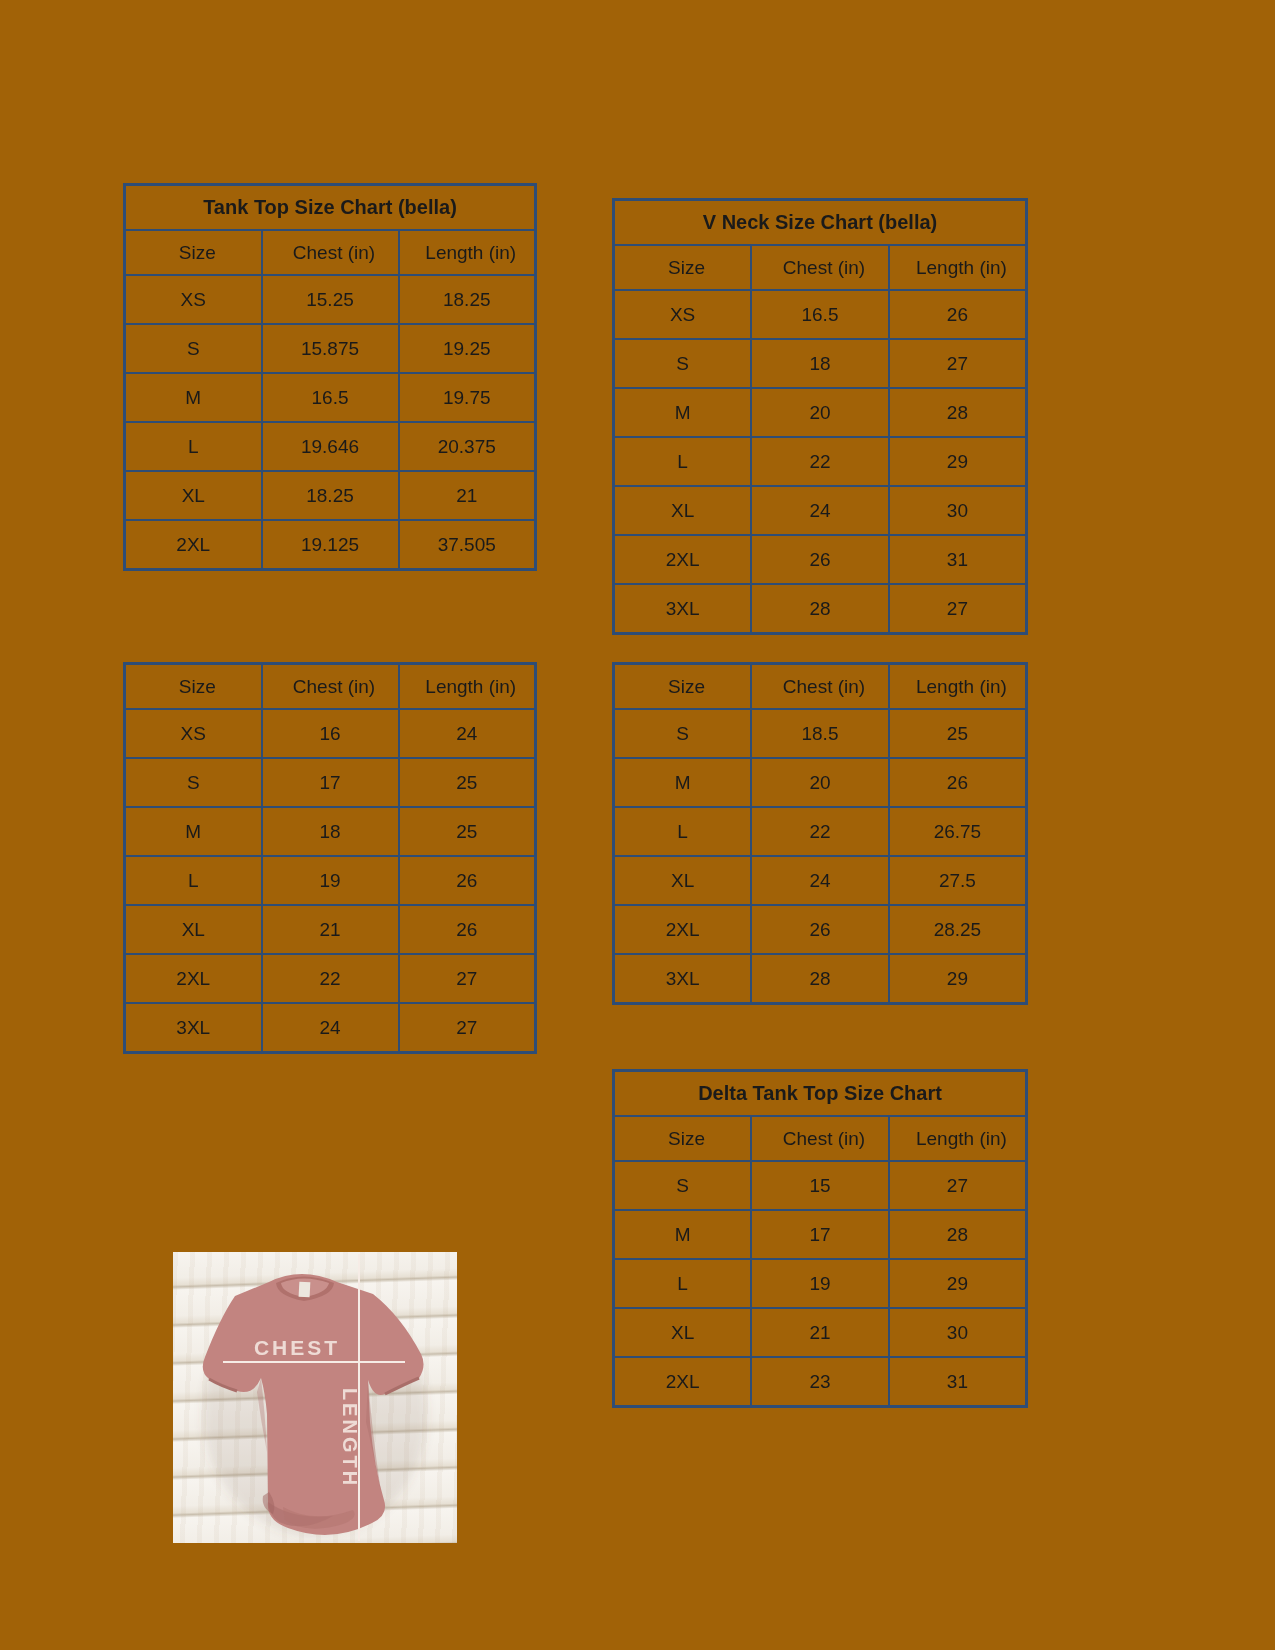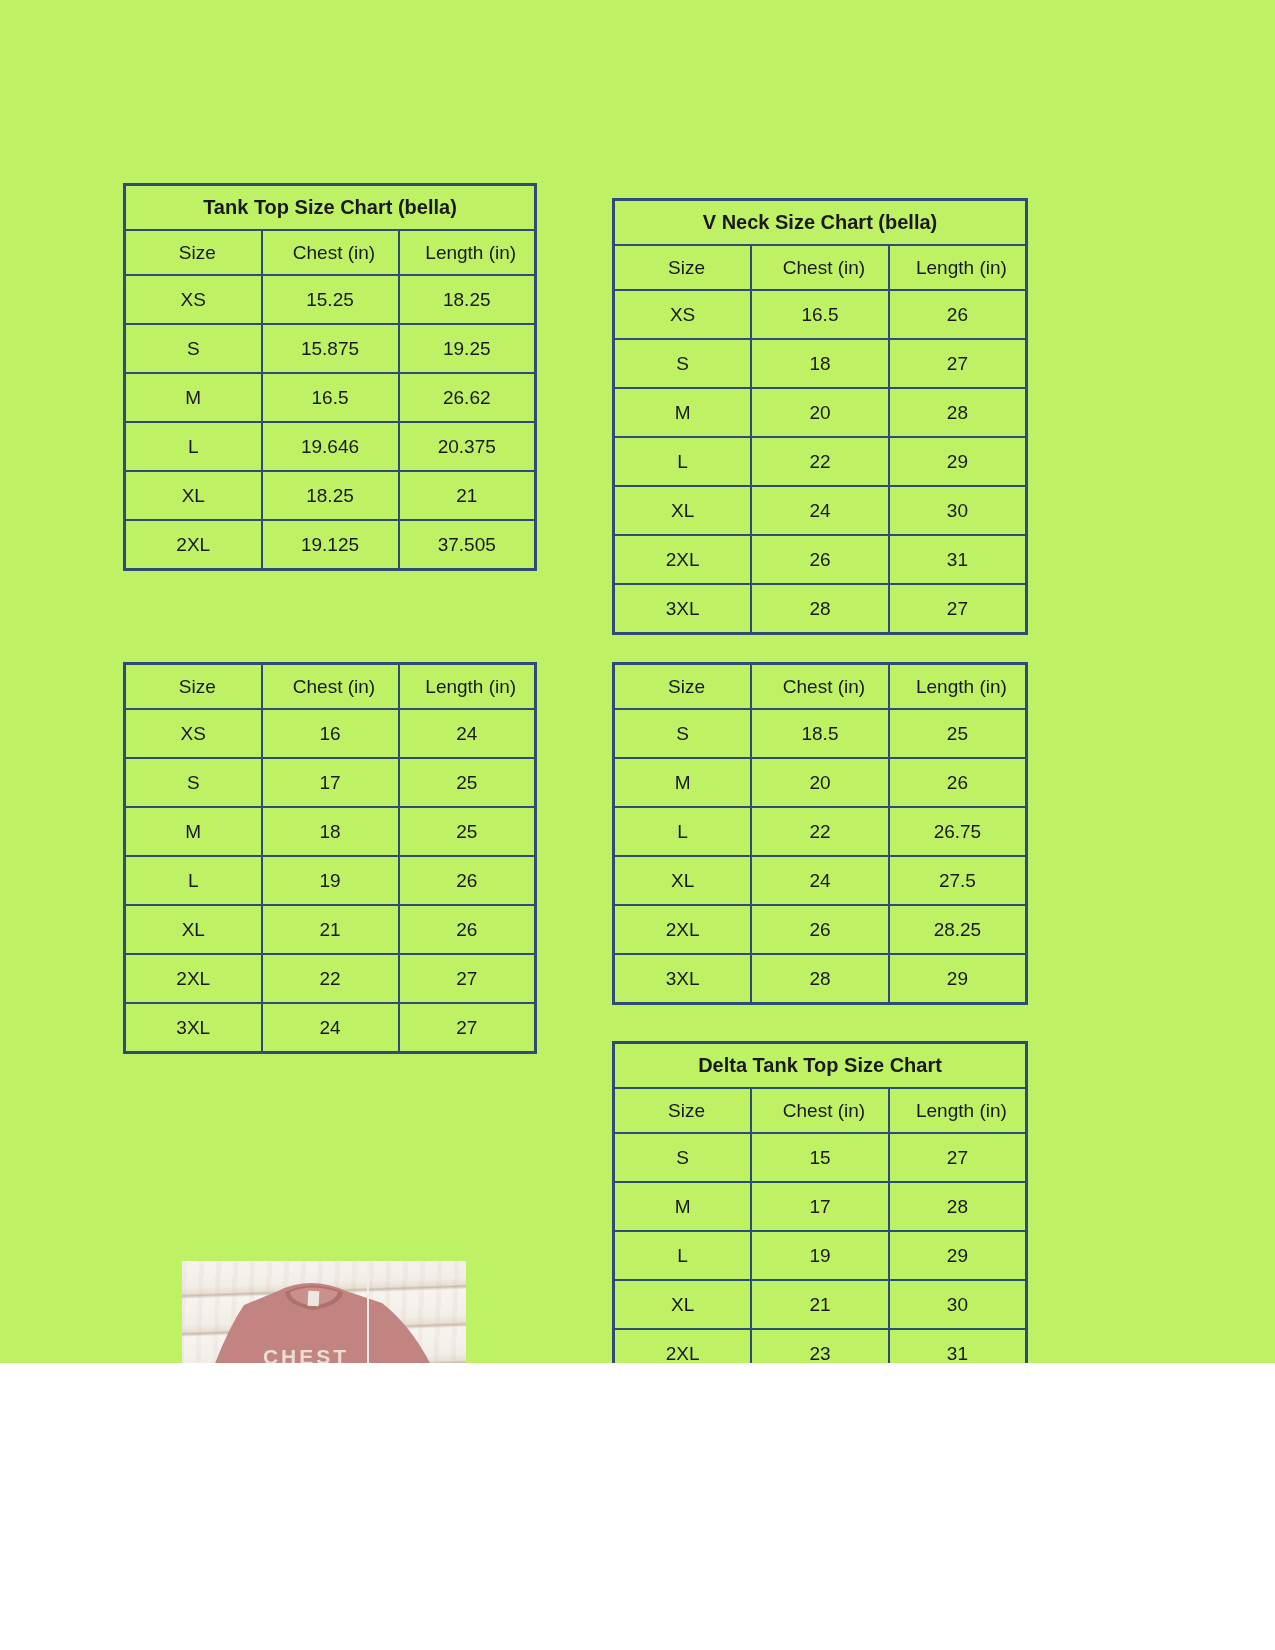--- a/index.html
+++ b/index.html
@@ -1,42 +1,42 @@
 <!DOCTYPE html>
 <html style="--bd: #2e4d76;"><head>
 <meta charset="utf-8">
 <style>
   html,body{margin:0;padding:0;background:#ffffff;}
   .page{
-    position:relative; width:1275px; height:1363px; background:#bef264;
+    position:relative; width:1275px; height:1650px; background:#a16207;
     font-family:"Liberation Sans", sans-serif; color:#1a1a1a; overflow:hidden;
   }
   .tbl-wrap{position:absolute;}
   #t0{left:123px; top:183px; width:414px;}
   #t1{left:612px; top:183px; width:416px;margin-top:15px;}
   #t2{left:123px; top:662px; width:414px;}
   #t3{left:612px; top:662px; width:416px;}
-  #t4{left:612px; top:1041px; width:416px;}
+  #t4{left:612px; top:1069px; width:416px;}
   .size-table{
     border-collapse:collapse; width:100%; table-layout:fixed;
     border:3px solid var(--bd,#2e4d76);
   }
   .size-table th,.size-table td{
     border:2px solid var(--bd,#2e4d76);
     text-align:center; vertical-align:middle;
     font-size:19px; font-weight:normal; padding:0;
   }
   .size-table th.title{ font-size:20px; font-weight:bold; height:43px; }
   .size-table th.col{ height:43px;padding-left:8px; }
   .size-table td{ height:47px; }
 
   
   .photo{
     position:absolute; left:173px; top:1252px; width:284px; height:291px;
-    margin:9px; overflow:hidden;
+    margin:0; overflow:hidden;
     background-color:#f5f2ec;
     background-image:
       repeating-linear-gradient(92deg, rgba(190,170,145,0.10) 0 5px, rgba(255,255,255,0) 5px 17px),
       repeating-linear-gradient(178deg,
         #f7f4ef 0px, #f2eee7 26px, #e7e0d4 33px, #c9bfae 35px, #f7f4ef 38px);
   }
   .photo svg{display:block; width:100%; height:100%;}
   .meas-text{
     font-family:"Liberation Sans", sans-serif;
     font-weight:bold; letter-spacing:3px; fill:#f2e3dd; opacity:0.92;
@@ -64,21 +64,21 @@
             <td>18.25</td>
           </tr>
           <tr>
             <td>S</td>
             <td>15.875</td>
             <td>19.25</td>
           </tr>
           <tr>
             <td>M</td>
             <td>16.5</td>
-            <td>26.62</td>
+            <td>19.75</td>
           </tr>
           <tr>
             <td>L</td>
             <td>19.646</td>
             <td>20.375</td>
           </tr>
           <tr>
             <td>XL</td>
             <td>18.25</td>
             <td>21</td>

